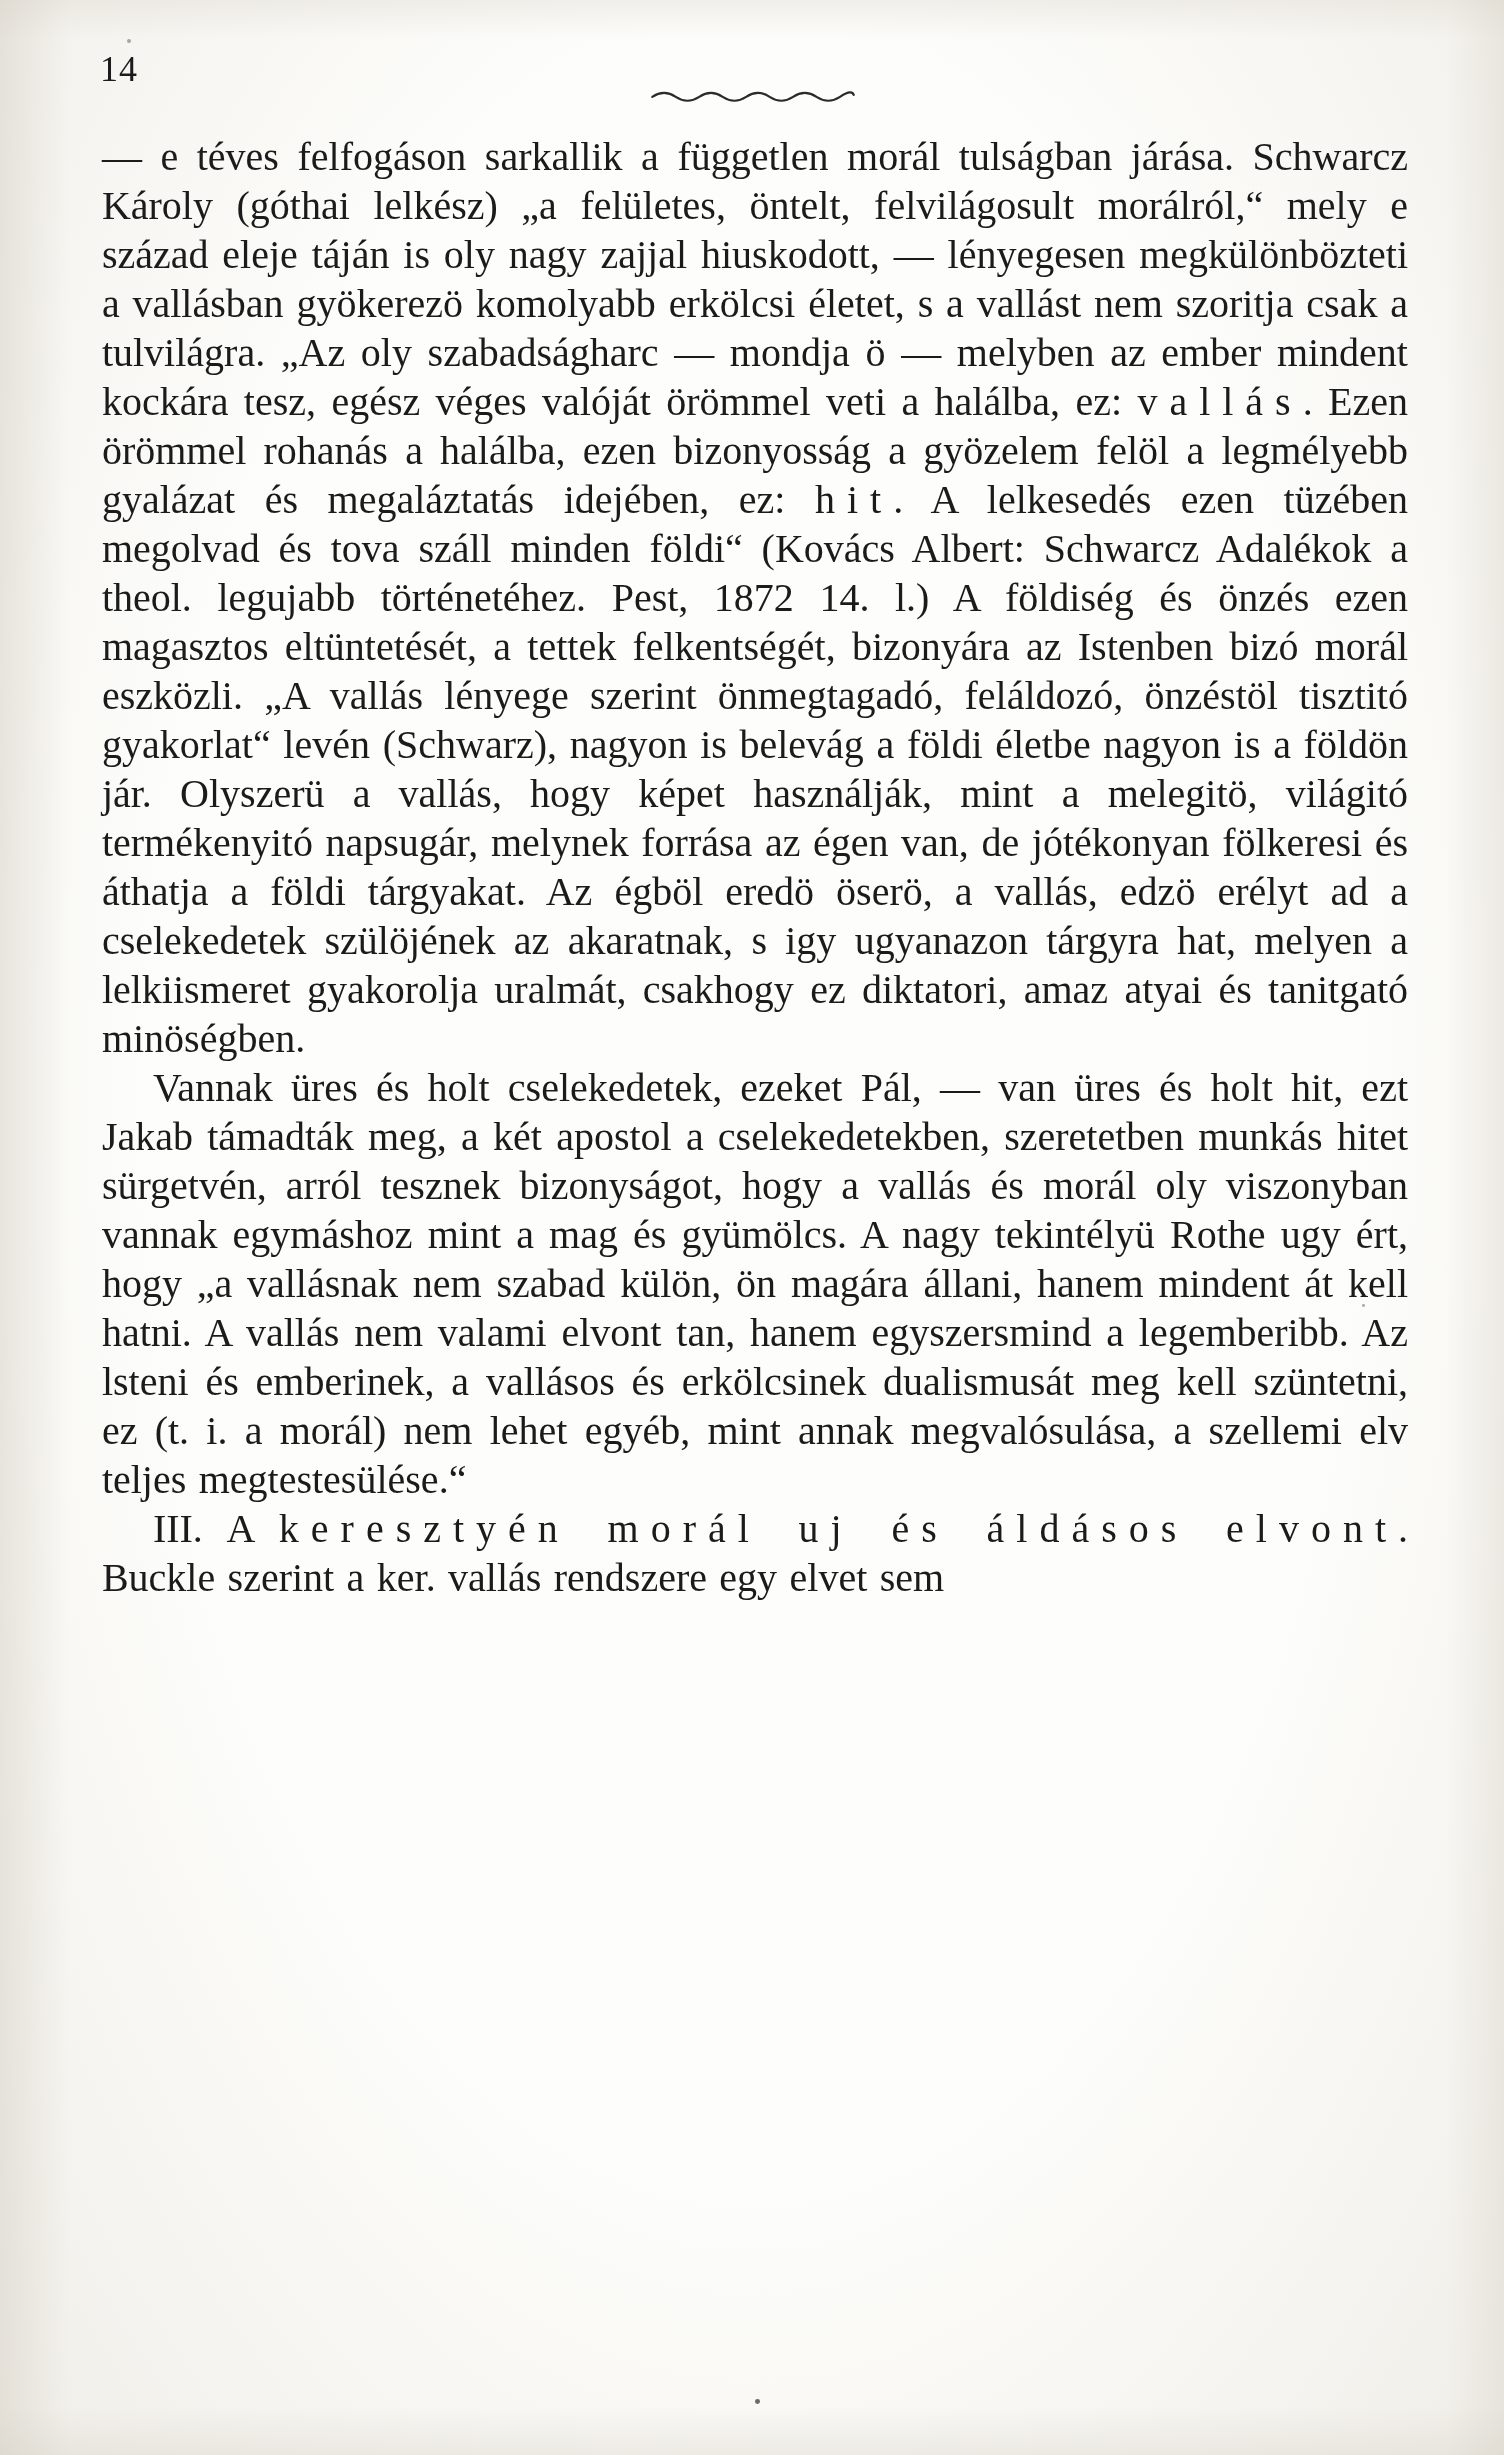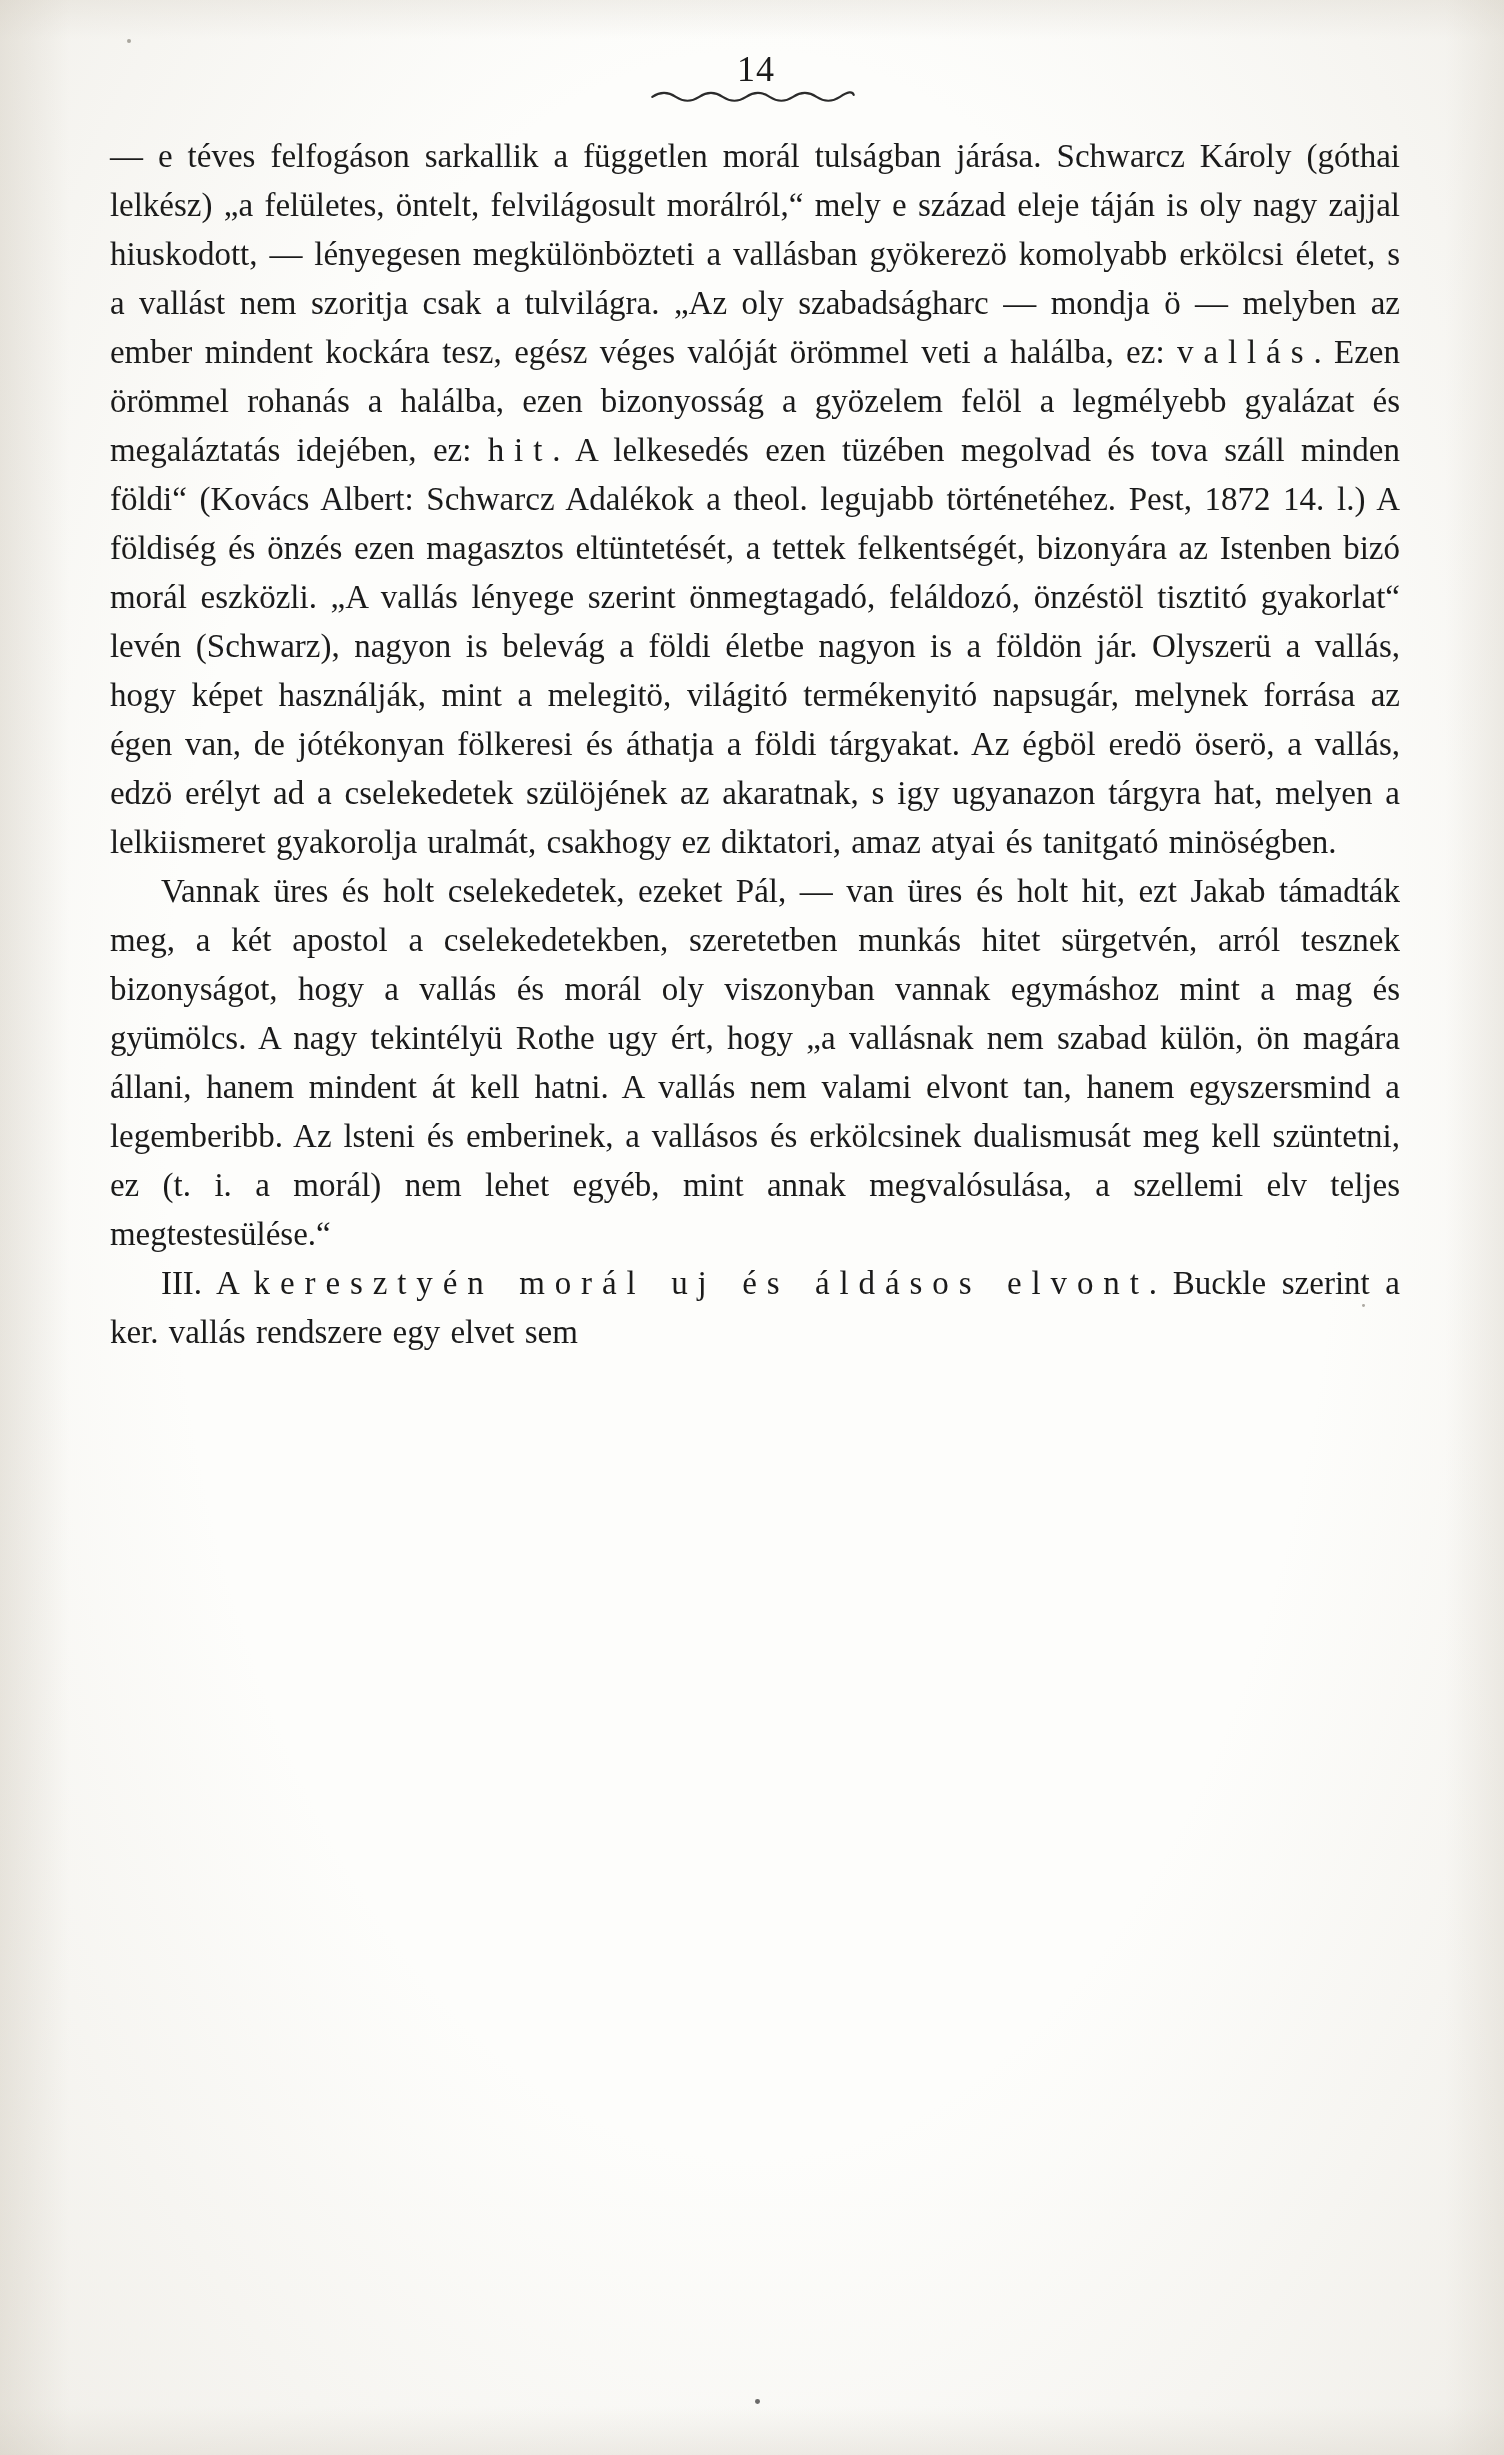--- a/index.html
+++ b/index.html
@@ -35,42 +35,42 @@
       linear-gradient(0deg, rgba(205,198,185,0.28) 0px, rgba(255,255,255,0) 49px);
     pointer-events: none;
   }
   .content {
     position: absolute;
     left: 94px;
     top: 51px;
     width: 1318px;
   }
   .folio {
-    text-align: center;
+    text-align: left;
     font-size: 36px;
     letter-spacing: 1px;
     line-height: 1.0;
     margin: 0 0 2px 0;
     padding-left: 5.9px;
   }
   .rule-wrap {
     height: 21.6px;
     margin: 0 0 21.6px 0;
     display: flex;
     justify-content: center;
     align-items: flex-start;
   }
   .rule-wrap svg { display: block; }
 
   .body-text {
-    font-size: 33px;
+    font-size: 40px;
     line-height: 49px;
     text-align: justify;
     text-justify: inter-word;
-    margin: 12px;
+    margin: 4px;
     padding: 0 0 0 3.9px;
     hyphens: manual;
     word-spacing: 0.06em;
   }
   .body-text p {
     margin: 0;
     text-indent: 0;
   }
   .body-text p.indent {
     text-indent: 51px;

